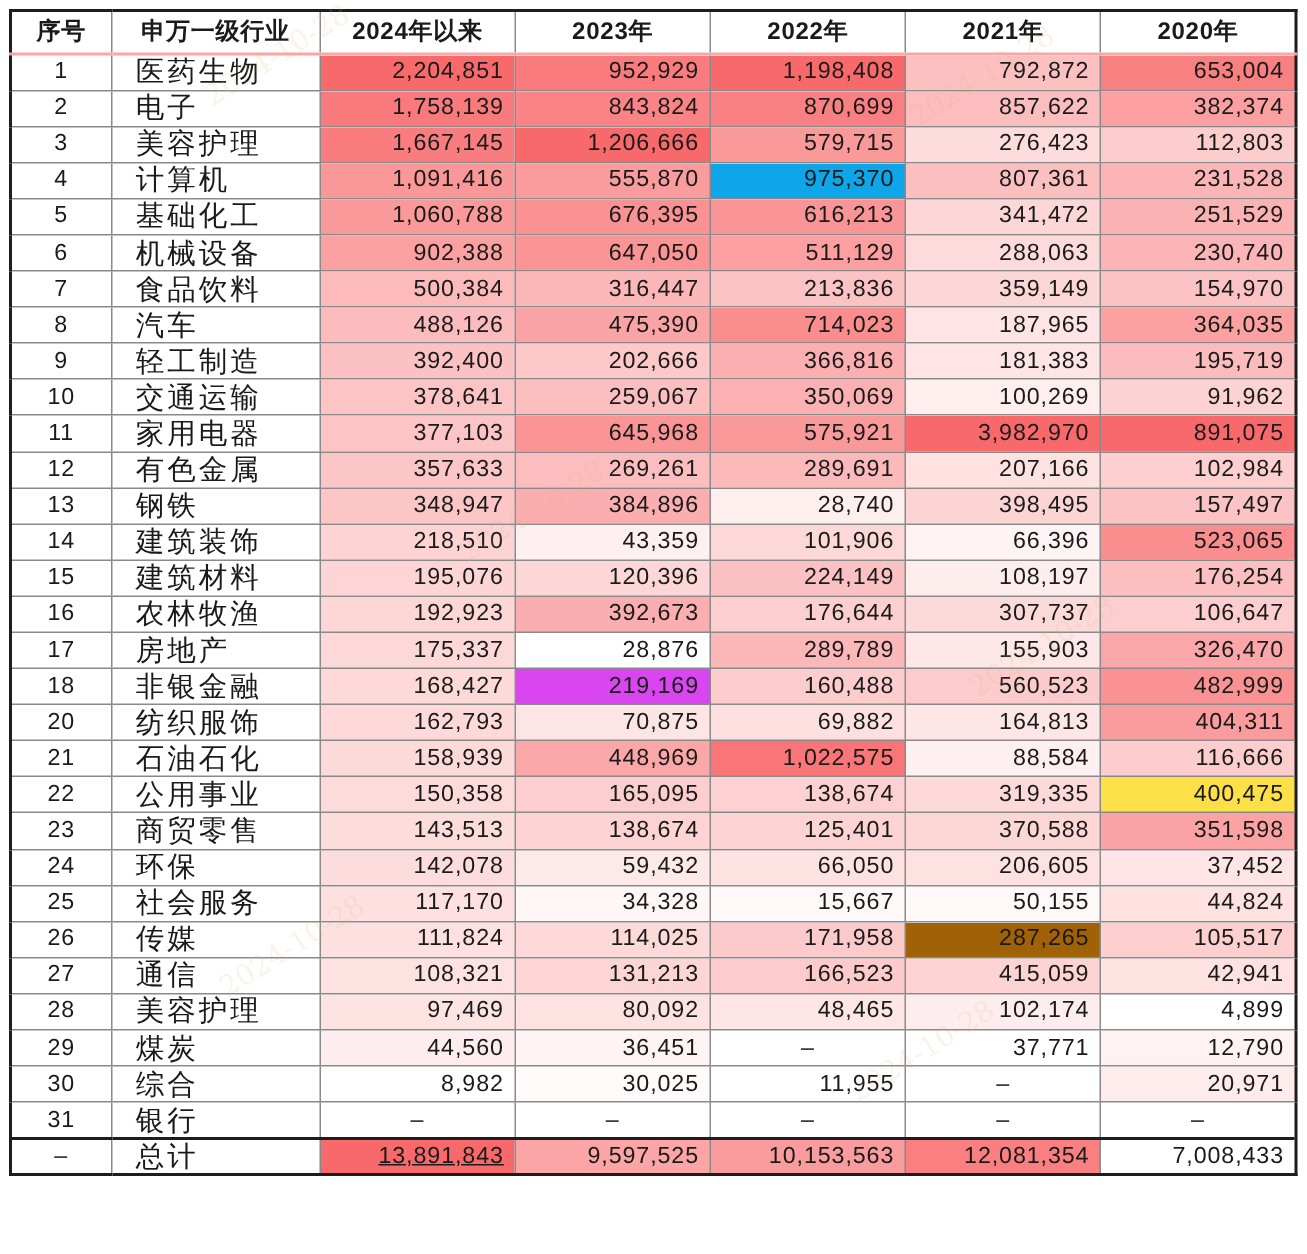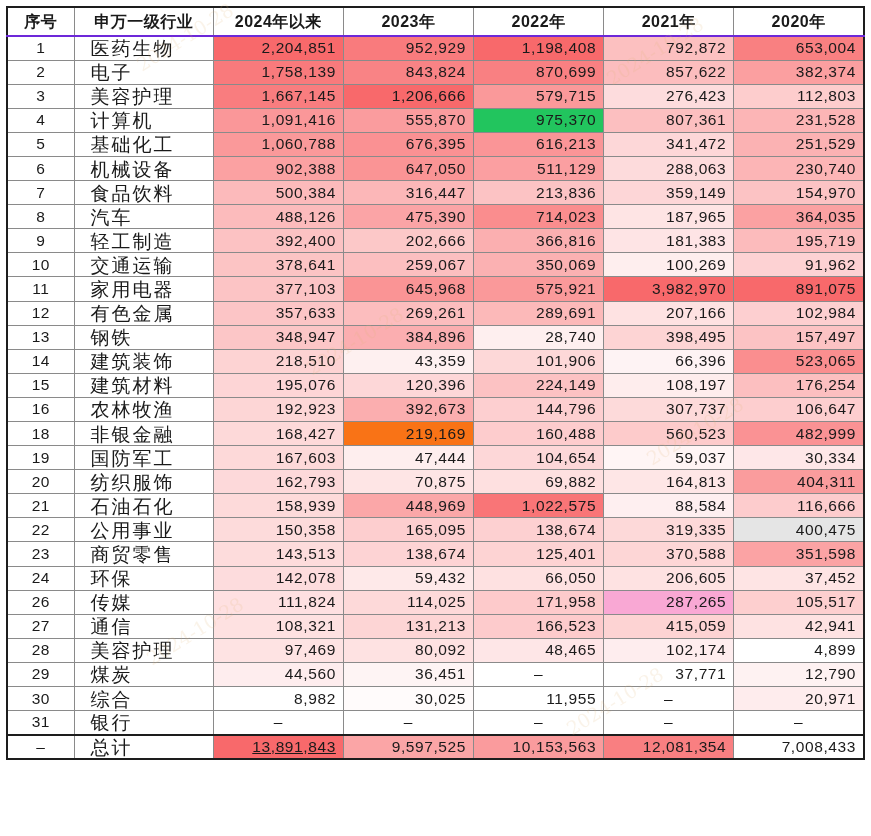--- a/index.html
+++ b/index.html
@@ -45,21 +45,21 @@
     box-sizing: border-box;
     line-height: 22px;
     font-weight: 400;
     background-clip: padding-box;
   }
 
   
   table.grid { border: 2px solid #1d1d1d; }
   table.grid thead th {
     border-top: 2px solid #1d1d1d;
-    border-bottom: 2px solid #6d28d9;
+    border-bottom: 2px solid #fca5a5;
     text-align: center;
     font-weight: 700;
     font-size: 16px;
     letter-spacing: 0.5px;
     background: #ffffff;
     height: 29px;
   }
   table.grid thead th.c-first { border-left: 2px solid #1d1d1d; }
   table.grid thead th.c-last  { border-right: 2px solid #1d1d1d; }
 
@@ -167,21 +167,21 @@
           <td class="cell-val" style="background-color: rgb(248, 105, 107);">1,206,666</td>
           <td class="cell-val" style="background-color: rgb(250, 153, 154);">579,715</td>
           <td class="cell-val" style="background-color: rgb(253, 220, 221);">276,423</td>
           <td class="cell-val c-last" style="background-color: rgb(253, 205, 205);">112,803</td>
         </tr>
         <tr>
           <td class="cell-idx c-first">4</td>
           <td class="cell-name">计算机</td>
           <td class="cell-val" style="background-color: rgb(250, 151, 153);">1,091,416</td>
           <td class="cell-val" style="background-color: rgb(250, 156, 158);">555,870</td>
-          <td class="cell-val" style="background-color: #22c55e; padding-left: 48px;">975,370</td>
+          <td class="cell-val" style="background-color: #0ea5e9; padding-left: 48px;">975,370</td>
           <td class="cell-val" style="background-color: rgb(252, 191, 192);">807,361</td>
           <td class="cell-val c-last" style="background-color: rgb(252, 181, 182);">231,528</td>
         </tr>
         <tr>
           <td class="cell-idx c-first">5</td>
           <td class="cell-name">基础化工</td>
           <td class="cell-val" style="background-color: rgb(250, 153, 154);">1,060,788</td>
           <td class="cell-val" style="background-color: rgb(250, 145, 147);">676,395</td>
           <td class="cell-val" style="background-color: rgb(250, 149, 151);">616,213</td>
           <td class="cell-val" style="background-color: rgb(253, 215, 216);">341,472</td>
@@ -275,41 +275,41 @@
           <td class="cell-val" style="background-color: rgb(253, 215, 216);">120,396</td>
           <td class="cell-val" style="background-color: rgb(252, 194, 195);">224,149</td>
           <td class="cell-val" style="background-color: rgb(254, 237, 237);">108,197</td>
           <td class="cell-val c-last" style="background-color: rgb(252, 191, 192);">176,254</td>
         </tr>
         <tr>
           <td class="cell-idx c-first">16</td>
           <td class="cell-name">农林牧渔</td>
           <td class="cell-val" style="background-color: rgb(253, 214, 214);">192,923</td>
           <td class="cell-val" style="background-color: rgb(251, 174, 175);">392,673</td>
-          <td class="cell-val" style="background-color: rgb(253, 207, 208);">144,796</td>
+          <td class="cell-val" style="background-color: rgb(253, 207, 208);">176,644</td>
           <td class="cell-val" style="background-color: rgb(253, 218, 218);">307,737</td>
           <td class="cell-val c-last" style="background-color: rgb(253, 206, 207);">106,647</td>
+        </tr>
+        <tr>
+          <td class="cell-idx c-first">17</td>
+          <td class="cell-name">房地产</td>
+          <td class="cell-val" style="background-color: rgb(253, 216, 216);">175,337</td>
+          <td class="cell-val" style="background-color: rgb(255, 255, 255);">28,876</td>
+          <td class="cell-val" style="background-color: rgb(252, 184, 185);">289,789</td>
+          <td class="cell-val" style="background-color: rgb(254, 231, 231);">155,903</td>
+          <td class="cell-val c-last" style="background-color: rgb(251, 166, 168);">326,470</td>
         </tr>
         <tr>
           <td class="cell-idx c-first">18</td>
           <td class="cell-name">非银金融</td>
           <td class="cell-val" style="background-color: rgb(253, 217, 217);">168,427</td>
-          <td class="cell-val" style="background-color: #f97316; margin-top: 20px;">219,169</td>
+          <td class="cell-val" style="background-color: #d946ef; margin-top: 20px;">219,169</td>
           <td class="cell-val" style="background-color: rgb(253, 204, 205);">160,488</td>
           <td class="cell-val" style="background-color: rgb(253, 203, 203);">560,523</td>
           <td class="cell-val c-last" style="background-color: rgb(250, 146, 148);">482,999</td>
-        </tr>
-        <tr>
-          <td class="cell-idx c-first">19</td>
-          <td class="cell-name">国防军工</td>
-          <td class="cell-val" style="background-color: rgb(253, 217, 217);">167,603</td>
-          <td class="cell-val" style="background-color: rgb(254, 238, 238);">47,444</td>
-          <td class="cell-val" style="background-color: rgb(253, 215, 216);">104,654</td>
-          <td class="cell-val" style="background-color: rgb(255, 245, 245);">59,037</td>
-          <td class="cell-val c-last" style="background-color: rgb(254, 231, 232);">30,334</td>
         </tr>
         <tr>
           <td class="cell-idx c-first">20</td>
           <td class="cell-name">纺织服饰</td>
           <td class="cell-val" style="background-color: rgb(253, 217, 218);">162,793</td>
           <td class="cell-val" style="background-color: rgb(254, 229, 229);">70,875</td>
           <td class="cell-val" style="background-color: rgb(254, 224, 224);">69,882</td>
           <td class="cell-val" style="background-color: rgb(254, 230, 230);">164,813</td>
           <td class="cell-val c-last" style="background-color: rgb(250, 156, 157);">404,311</td>
         </tr>
@@ -322,47 +322,56 @@
           <td class="cell-val" style="background-color: rgb(254, 239, 240);">88,584</td>
           <td class="cell-val c-last" style="background-color: rgb(253, 204, 205);">116,666</td>
         </tr>
         <tr>
           <td class="cell-idx c-first">22</td>
           <td class="cell-name">公用事业</td>
           <td class="cell-val" style="background-color: rgb(253, 219, 219);">150,358</td>
           <td class="cell-val" style="background-color: rgb(253, 206, 207);">165,095</td>
           <td class="cell-val" style="background-color: rgb(253, 208, 209);">138,674</td>
           <td class="cell-val" style="background-color: rgb(253, 217, 217);">319,335</td>
-          <td class="cell-val c-last" style="background-color: #e5e5e5; margin-top: 32px;">400,475</td>
+          <td class="cell-val c-last" style="background-color: #fde047; margin-top: 32px;">400,475</td>
         </tr>
         <tr>
           <td class="cell-idx c-first">23</td>
           <td class="cell-name">商贸零售</td>
           <td class="cell-val" style="background-color: rgb(253, 220, 220);">143,513</td>
           <td class="cell-val" style="background-color: rgb(253, 211, 212);">138,674</td>
           <td class="cell-val" style="background-color: rgb(253, 211, 211);">125,401</td>
           <td class="cell-val" style="background-color: rgb(253, 214, 214);">370,588</td>
           <td class="cell-val c-last" style="background-color: rgb(251, 163, 164);">351,598</td>
         </tr>
         <tr>
           <td class="cell-idx c-first">24</td>
           <td class="cell-name">环保</td>
           <td class="cell-val" style="background-color: rgb(253, 220, 221);">142,078</td>
           <td class="cell-val" style="background-color: rgb(254, 233, 233);">59,432</td>
           <td class="cell-val" style="background-color: rgb(254, 225, 225);">66,050</td>
           <td class="cell-val" style="background-color: rgb(254, 226, 226);">206,605</td>
           <td class="cell-val c-last" style="background-color: rgb(254, 228, 228);">37,452</td>
         </tr>
         <tr>
+          <td class="cell-idx c-first">25</td>
+          <td class="cell-name">社会服务</td>
+          <td class="cell-val" style="background-color: rgb(254, 224, 224);">117,170</td>
+          <td class="cell-val" style="background-color: rgb(255, 246, 246);">34,328</td>
+          <td class="cell-val" style="background-color: rgb(255, 248, 248);">15,667</td>
+          <td class="cell-val" style="background-color: rgb(255, 248, 248);">50,155</td>
+          <td class="cell-val c-last" style="background-color: rgb(254, 225, 225);">44,824</td>
+        </tr>
+        <tr>
           <td class="cell-idx c-first">26</td>
           <td class="cell-name">传媒</td>
           <td class="cell-val" style="background-color: rgb(254, 224, 225);">111,824</td>
           <td class="cell-val" style="background-color: rgb(253, 217, 217);">114,025</td>
           <td class="cell-val" style="background-color: rgb(253, 202, 203);">171,958</td>
-          <td class="cell-val" style="background-color: #f9a8d4; padding-left: 15px;">287,265</td>
+          <td class="cell-val" style="background-color: #a16207; padding-left: 15px;">287,265</td>
           <td class="cell-val c-last" style="background-color: rgb(253, 207, 207);">105,517</td>
         </tr>
         <tr>
           <td class="cell-idx c-first">27</td>
           <td class="cell-name">通信</td>
           <td class="cell-val" style="background-color: rgb(254, 225, 225); padding-left: 20px;">108,321</td>
           <td class="cell-val" style="background-color: rgb(253, 213, 213);">131,213</td>
           <td class="cell-val" style="background-color: rgb(253, 203, 204);">166,523</td>
           <td class="cell-val" style="background-color: rgb(253, 211, 211);">415,059</td>
           <td class="cell-val c-last" style="background-color: rgb(254, 226, 226);">42,941</td>

